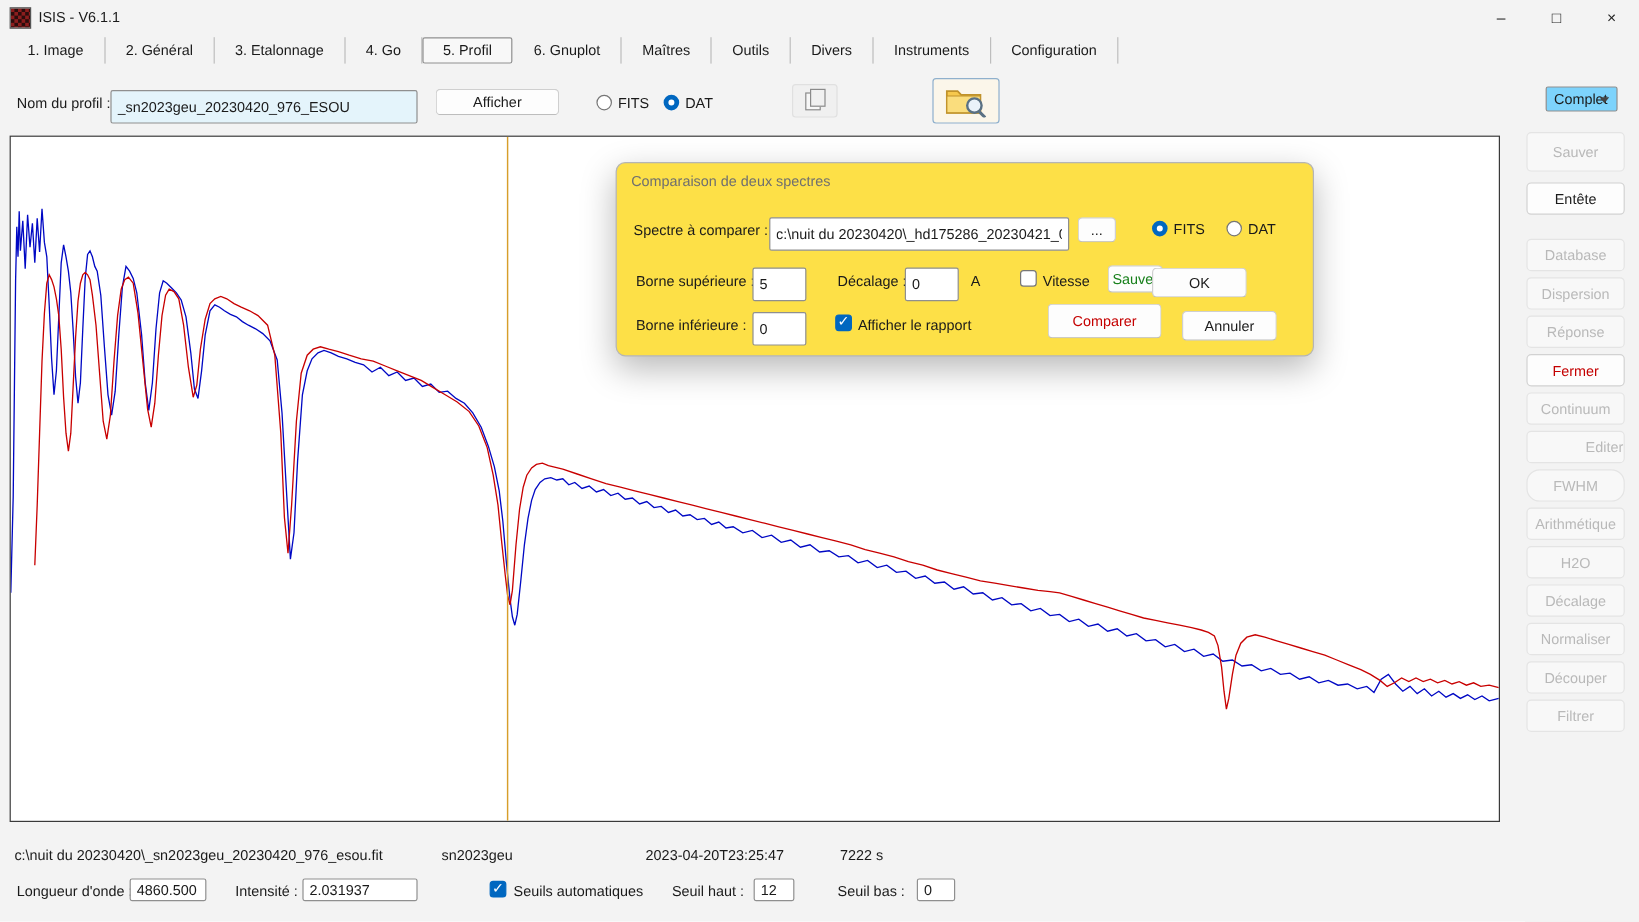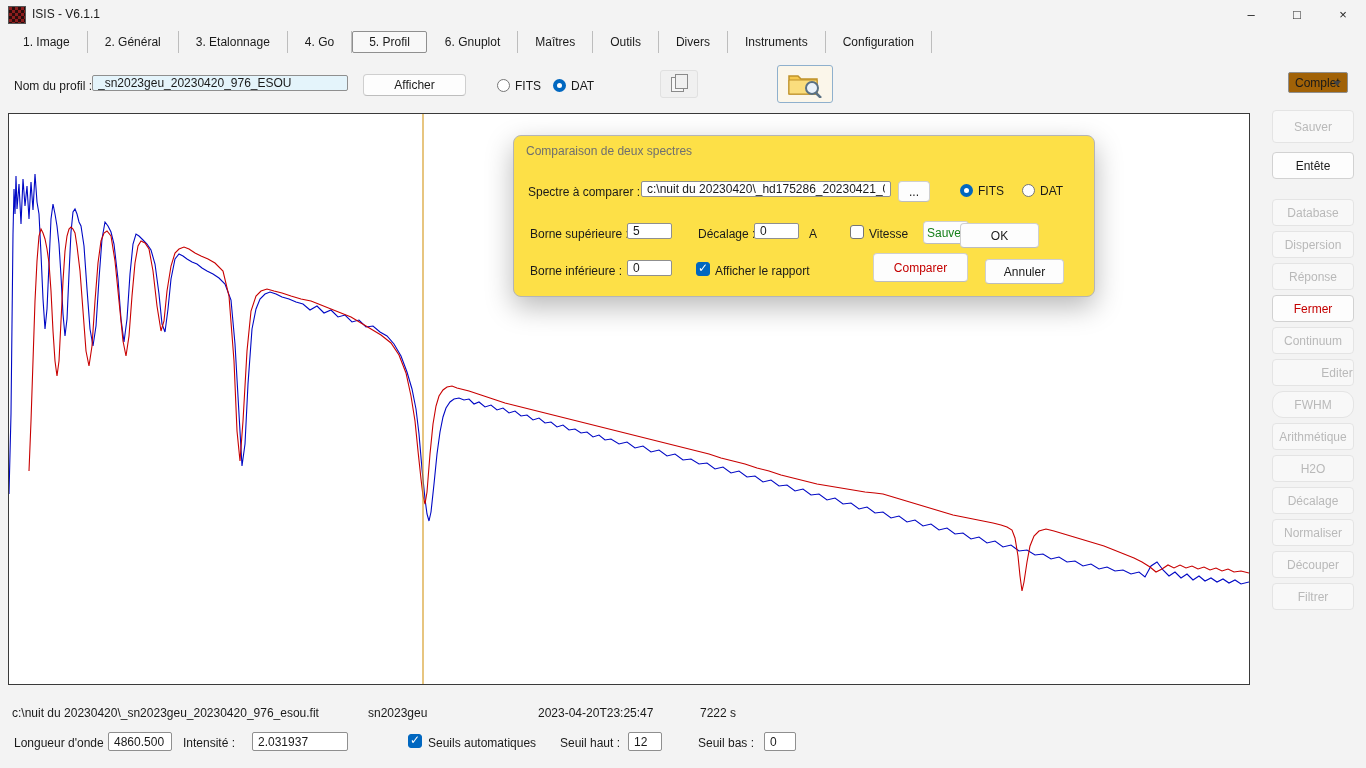--- a/index.html
+++ b/index.html
@@ -16,42 +16,42 @@
   .apptitle{position:absolute;left:32px;top:7px;}
   .wincontrols{position:absolute;right:0;top:0;height:28px;display:flex;}
   .winbtn{width:46px;height:28px;display:flex;align-items:center;justify-content:center;
     font-size:13px;color:#222;background:transparent;border:none;font-family:inherit;}
   
   .tabs{position:absolute;left:6px;top:31px;height:24px;display:flex;align-items:flex-start;}
   .tab{padding:4px 17px;border-right:1px solid #bdbdbd;white-space:nowrap;cursor:default;}
   .tab.active{border:1px solid #8f8f8f;border-radius:2px;background:#f8f8f8;padding:3px 16px;margin-right:1px;}
   
   .lbl{position:absolute;white-space:nowrap;}
-  .tb-input{position:absolute;height:16px;border:1px solid #8f8f8f;background:#fff;
+  .tb-input{position:absolute;height:28px;border:1px solid #8f8f8f;background:#fff;
     font-family:inherit;font-size:12px;padding:0 5px;box-sizing:border-box;border-radius:2px;color:#1a1a1a;}
   .btn{position:absolute;background:#fdfdfd;border:1px solid #cfcfcf;border-bottom-color:#bdbdbd;
     border-radius:4px;font-family:inherit;font-size:12px;color:#1b1b1b;text-align:center;padding:0;}
   .radio{position:absolute;width:13px;height:13px;border:1px solid #767676;border-radius:50%;
     background:#fff;box-sizing:border-box;}
   .radio.on{border:4px solid var(--accent);}
   .checkbox{position:absolute;width:14px;height:14px;border:1px solid #767676;border-radius:3px;
     background:#fff;box-sizing:border-box;}
   .checkbox::after{content:"✓";position:absolute;left:1px;top:-2px;font-size:12px;color:#fff;opacity:0;}
   .checkbox.on{background:var(--accent);border-color:var(--accent);}
   .checkbox.on::after{opacity:1;}
   
   .profile-input{background:#e4f4fb;}
   .copy-btn{position:absolute;left:660px;top:70px;width:38px;height:28px;background:#f0f0f0;
     border:1px solid #e0e0e0;border-radius:3px;}
   .copy-icon{position:absolute;left:10px;top:6px;width:11px;height:13px;border:1px solid #8a8a8a;background:#f7f7f7;}
   .copy-icon::after{content:"";position:absolute;left:3px;top:-4px;width:11px;height:13px;
     border:1px solid #8a8a8a;background:#f0f0f0;}
   .folder-btn{position:absolute;left:777px;top:65px;width:56px;height:38px;background:#fbf6ea;
     border:1px solid #8fb0cd;border-radius:3px;}
-  .complet{position:absolute;left:1288px;top:72px;width:60px;height:21px;background:#a16207;
+  .complet{position:absolute;left:1288px;top:72px;width:60px;height:21px;background:#7dd3fc;
     border:1px solid #8f8f8f;border-radius:2px;box-sizing:border-box;}
   .complet .txt{position:absolute;left:6px;top:3px;}
   .chev{position:absolute;right:6px;top:8px;width:0;height:0;border-left:4px solid transparent;
     border-right:4px solid transparent;border-top:5px solid #444;}
   
   .chart{position:absolute;left:8px;top:113px;width:1240px;height:570px;background:#fff;border:1px solid #3a3a3a;}
   .chart svg{position:absolute;left:0;top:0;width:100%;height:100%;}
   
   .dialog{position:absolute;left:513px;top:135px;width:564px;height:160px;background:#fde047;
     border:1px solid #b5b5b5;border-radius:8px;box-shadow:0 10px 28px rgba(0,0,0,.28);padding-left:16px;}
@@ -171,20 +171,20 @@
 
 <div class="status">
   <span style="left:12px;top:706px;">c:\nuit du 20230420\_sn2023geu_20230420_976_esou.fit</span>
   <span style="left:368px;top:706px;">sn2023geu</span>
   <span style="left:538px;top:706px;">2023-04-20T23:25:47</span>
   <span style="left:700px;top:706px;">7222 s</span>
 </div>
 
 <span class="lbl" style="left:14px;top:736px;">Longueur d'onde :</span>
 <input class="tb-input" style="left: 108px; top: 732px; width: 64px; height: 19px;" value="4860.500">
-<span class="lbl" style="left:183px;top:736px;text-align:center;">Intensité :</span>
+<span class="lbl" style="left:196px;top:736px;text-align:center;">Intensité :</span>
 <input class="tb-input" style="left: 252px; top: 732px; width: 96px; height: 19px;" value="2.031937">
 <span class="checkbox on" style="left:408px;top:734px;"></span>
 <span class="lbl" style="left:428px;top:736px;">Seuils automatiques</span>
 <span class="lbl" style="left:560px;top:736px;">Seuil haut :</span>
 <input class="tb-input" style="left: 628px; top: 732px; width: 34px; height: 19px;" value="12">
 <span class="lbl" style="left:698px;top:736px;">Seuil bas :</span>
 <input class="tb-input" style="left: 764px; top: 732px; width: 32px; height: 19px;" value="0">
 
 </body></html>

